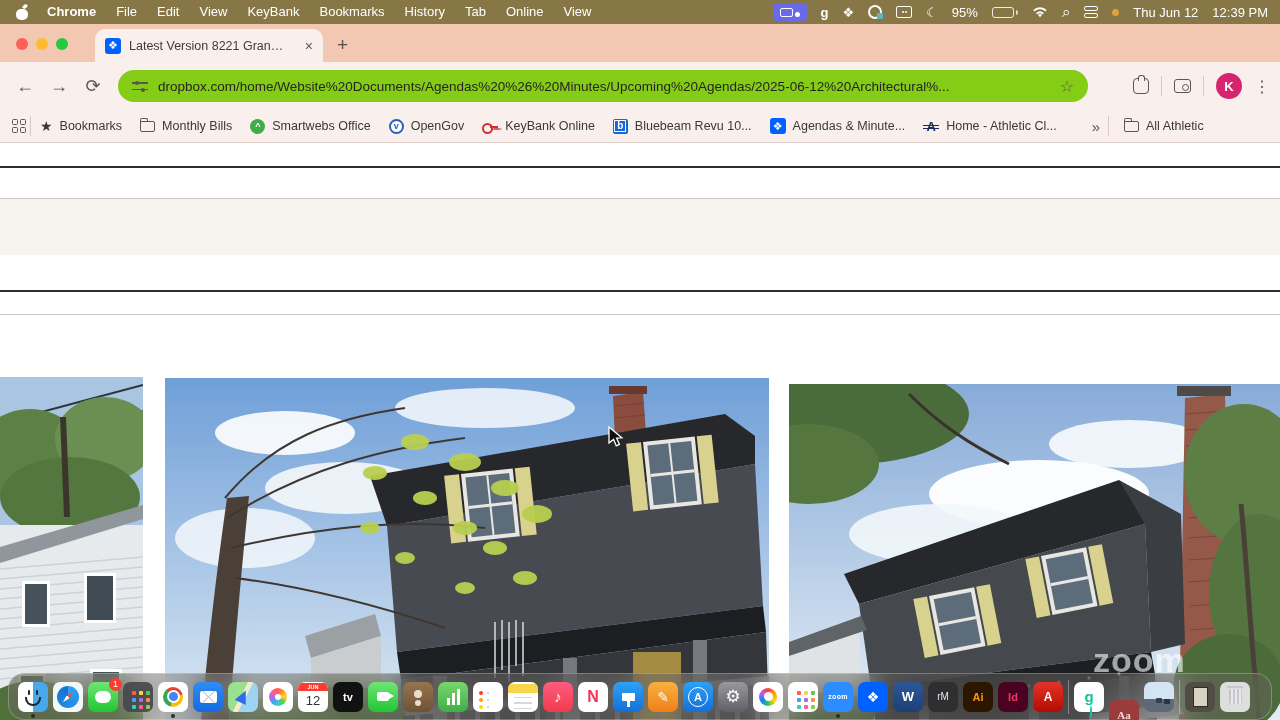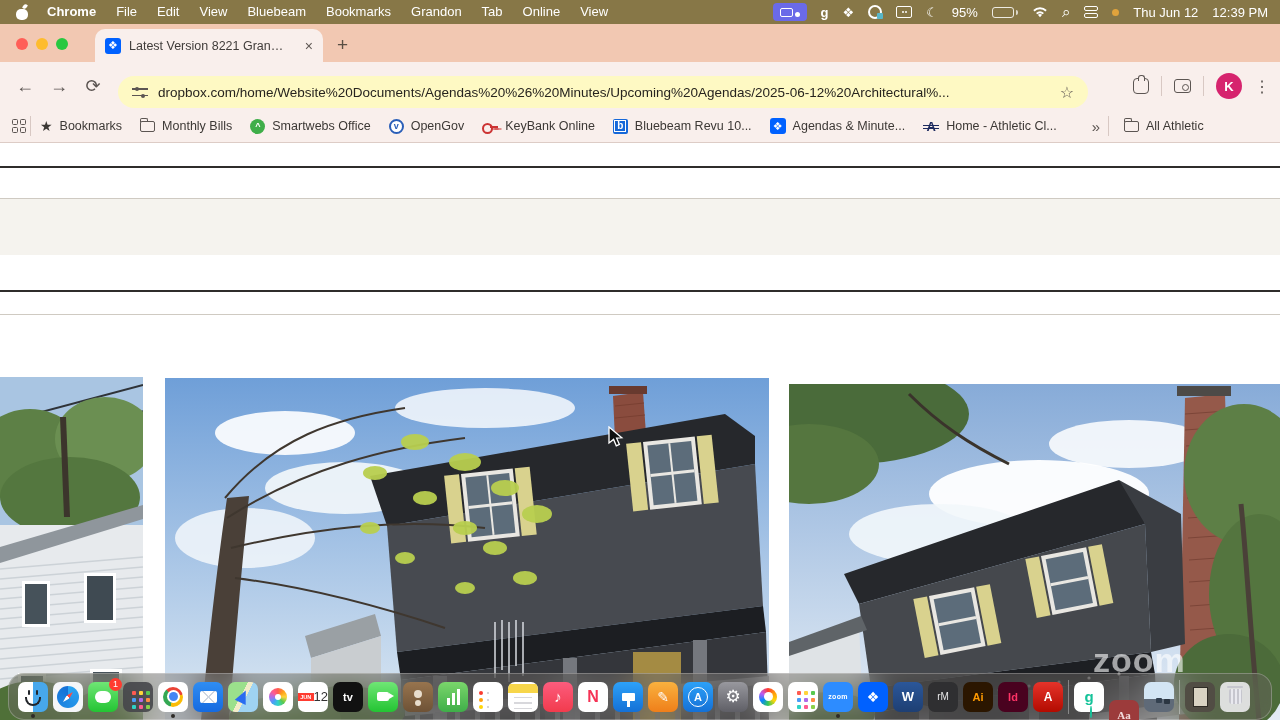--- a/index.html
+++ b/index.html
@@ -42,21 +42,21 @@
   .tab { position:absolute; left:95px; top:5px; width:228px; height:33px; background:#f9efec; border-radius:10px 10px 0 0;
     display:flex; align-items:center; padding:0 10px; gap:8px; }
   .favicon { width:16px; height:16px; border-radius:3px; background:#0061ff; color:#fff; font-size:11px;
     display:flex; align-items:center; justify-content:center; flex:0 0 auto; }
   .tab-title { font-size:12.5px; color:#403c3a; white-space:nowrap; overflow:hidden; text-overflow:ellipsis; width:158px; }
   .tab-close { font-size:14px; color:#5f5854; margin-left:auto; cursor:default; }
   .newtab { position:absolute; left:337px; top:10px; font-size:19px; color:#5a4f44; }
 
   #toolbar { position:absolute; left:0; top:62px; width:1280px; height:48px; background:#f9efec; display:flex; align-items:center; z-index:40; }
   .nav-ic { font-size:18px; color:#5c5552; width:34px; text-align:center; }
-  .omnibox { position:absolute; left:118px; top:14px; width:970px; height:32px; background:#fef9c3; border-radius:16px;
+  .omnibox { position:absolute; left:118px; top:8px; width:970px; height:32px; background:#84cc16; border-radius:16px;
     display:flex; align-items:center; padding:0 14px; gap:10px; }
   .tune { width:16px; height:12px; position:relative; flex:0 0 auto; }
   .tune::before, .tune::after { content:""; position:absolute; left:0; right:0; height:1.5px; background:#5c5552; }
   .tune::before { top:2px; } .tune::after { bottom:2px; }
   .tune i { position:absolute; width:4px; height:4px; border-radius:50%; background:#5c5552; }
   .tune i.a { left:3px; top:0.5px; } .tune i.b { right:3px; bottom:0.5px; }
   .url { font-size:13.5px; color:#27241f; white-space:nowrap; overflow:hidden; flex:1; }
   .omni-star { font-size:16px; color:#5c5552; flex:0 0 auto; }
   .tb-right { position:absolute; right:10px; top:0; height:48px; display:flex; align-items:center; gap:12px; }
   .ext-ic { width:16px; height:16px; border:1.7px solid #5c5552; border-radius:4px; position:relative; }
@@ -127,21 +127,21 @@
   .dk-chrome .core { width:9px; height:9px; border-radius:50%; background:#4285f4; box-shadow:0 0 0 2px #fff; }
   .dk-mail { background:linear-gradient(180deg,#2f8df2,#156ae0); }
   .dk-mail .env { width:17px; height:12px; background:#fff; border-radius:2px;
     background-image:linear-gradient(135deg, transparent 46%, #cfd6e0 46%, #cfd6e0 54%, transparent 54%), linear-gradient(225deg, transparent 46%, #cfd6e0 46%, #cfd6e0 54%, transparent 54%); }
   .dk-maps { background:linear-gradient(118deg,#9be08c 0 44%, #f3ecc9 44% 56%, #9fd3f2 56%); }
   .dk-maps .nav { width:0; height:0; border-left:6px solid transparent; border-right:6px solid transparent; border-bottom:13px solid #2a6cf0; transform:rotate(25deg); }
   .dk-photos { background:#fff; }
   .dk-photos .flower { width:18px; height:18px; border-radius:50%;
     background:conic-gradient(#ff5b51,#ff9f1a,#ffd43b,#59c94f,#2fd3c6,#4a9df8,#b06ae8,#ff5b90,#ff5b51); }
   .dk-photos .flower::after { content:""; display:block; width:6px; height:6px; margin:6px; border-radius:50%; background:#fff; }
-  .dk-cal { background:#fff; flex-direction:row; overflow:hidden; }
+  .dk-cal { background:#fff; flex-direction:column; overflow:hidden; }
   .dk-cal .mon { width:100%; height:8px; background:#ff3b30; color:#fff; font-size:5.5px; font-weight:bold; text-align:center; line-height:8px; }
   .dk-cal .day { font-size:13px; color:#333; line-height:20px; }
   .dk-tv { background:#111; color:#fff; font-size:11px; font-weight:bold; }
   .dk-ft { background:linear-gradient(180deg,#6fe675,#23c433); }
   .dk-ft .cam { width:12px; height:9px; background:#fff; border-radius:2px; position:relative; }
   .dk-ft .cam::after { content:""; position:absolute; right:-5px; top:1px; border-top:3.5px solid transparent; border-bottom:3.5px solid transparent; border-left:5px solid #fff; }
   .dk-contacts { background:linear-gradient(180deg,#97744e,#6e5236); }
   .dk-contacts .pers { width:8px; height:8px; background:#e8ddcd; border-radius:50%; box-shadow:0 9px 0 -1px #e8ddcd; margin-top:-6px; }
   .dk-numbers { background:linear-gradient(180deg,#7ad66b,#3fae49); align-items:flex-end; padding-bottom:7px; gap:2px; display:flex; justify-content:center; }
   .dk-numbers i { width:3px; background:#fff; display:block; }
@@ -189,23 +189,23 @@
 
 <div id="screen">
 
   <div id="menubar">
     <div class="mb-left">
       <span class="apple"></span>
       <span class="mb-item app">Chrome</span>
       <span class="mb-item">File</span>
       <span class="mb-item">Edit</span>
       <span class="mb-item">View</span>
-      <span class="mb-item">Bluebeam</span>
+      <span class="mb-item">KeyBank</span>
       <span class="mb-item">Bookmarks</span>
-      <span class="mb-item">Grandon</span>
+      <span class="mb-item">History</span>
       <span class="mb-item">Tab</span>
       <span class="mb-item">Online</span>
       <span class="mb-item">View</span>
     </div>
     <div class="mb-right">
       <span class="sharepill">
           <span class="scr"></span>
           <span class="per"></span>
         </span>
       <span class="mb-g">g</span>

